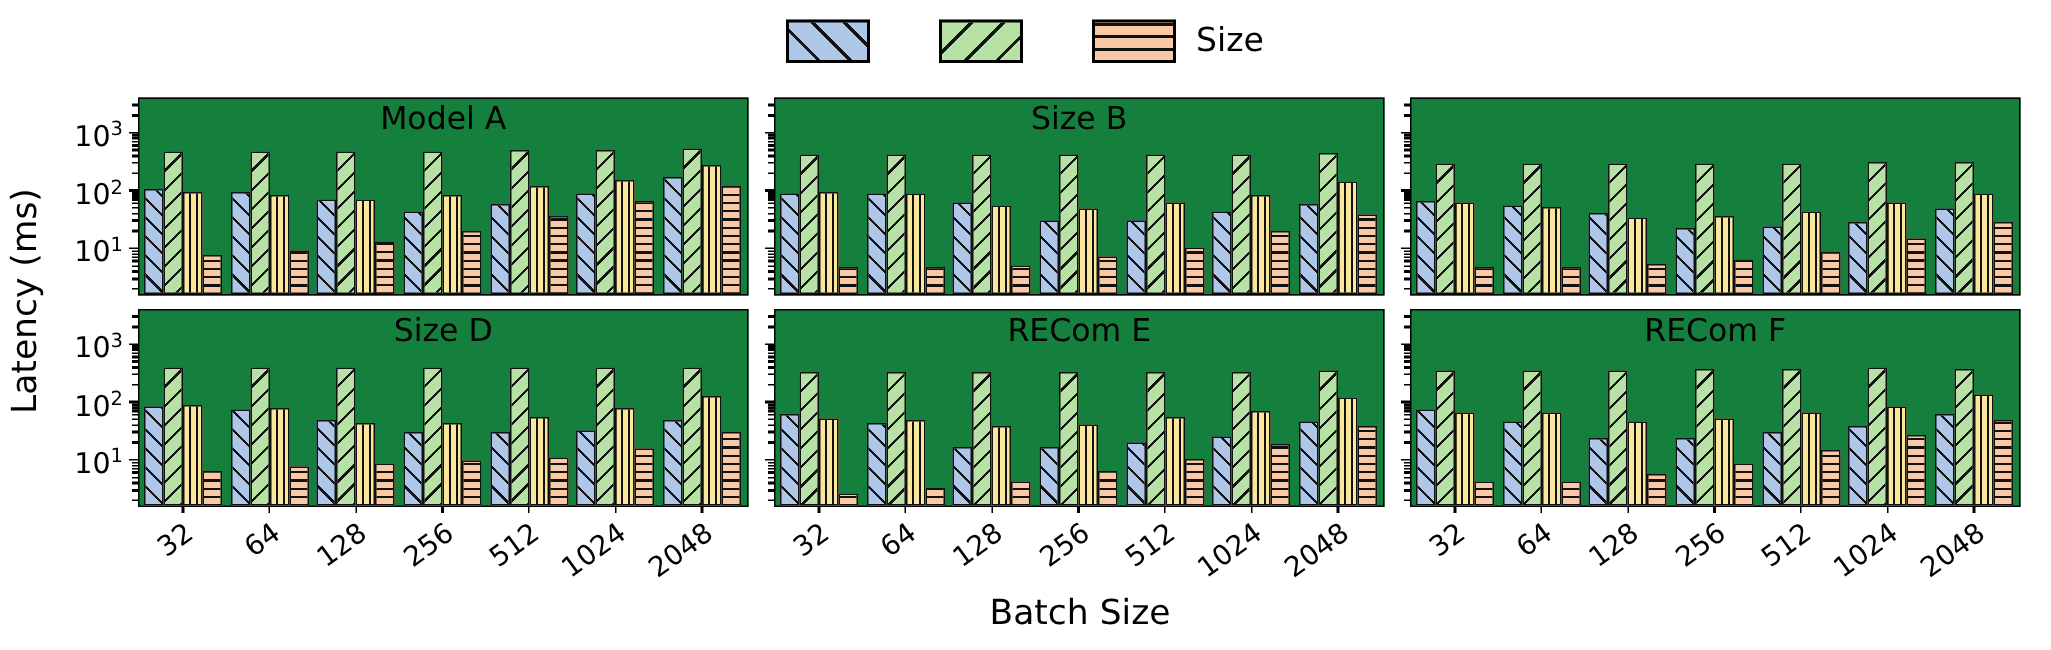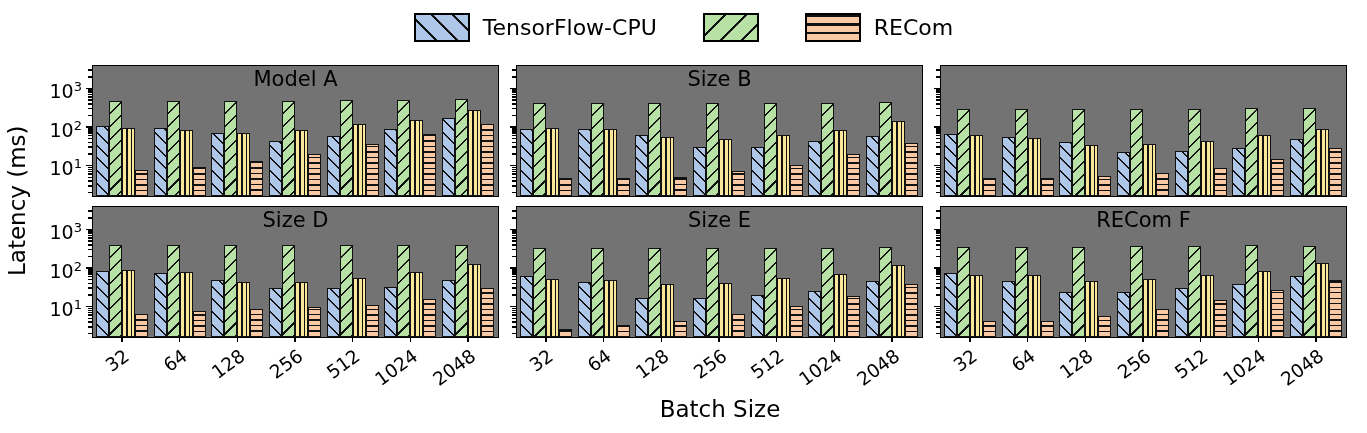--- a/index.html
+++ b/index.html
@@ -6,21 +6,21 @@
   .figure{position:relative;width:1367px;height:433px;background:#ffffff;
           font-family:"DejaVu Sans","Liberation Sans",sans-serif;color:#000;overflow:hidden;}
   .legend{position:absolute;top:13px;left:0;width:100%;display:flex;
           justify-content:center;align-items:center;gap:46px;}
   .legend-item{display:flex;align-items:center;gap:13px;}
   .legend-patch{width:52px;height:25px;border:2.2px solid #000;box-sizing:content-box;}
   .legend-label{font-size:22px;}
   .panels{position:absolute;left:92px;top:65px;display:grid;
           grid-template-columns:repeat(3,407px);grid-template-rows:132px 132px;
           column-gap:17px;row-gap:9px;}
-  .panel{position:relative;border:1.5px solid #000;box-sizing:border-box;background:#737373;}
+  .panel{position:relative;border:1.5px solid #000;box-sizing:border-box;background:#15803d;}
   .panel-title{position:absolute;top:0;left:0;width:100%;text-align:center;
                font-size:21px;line-height:26px;z-index:3;}
   .bar{position:absolute;bottom:0;box-sizing:border-box;border:1.1px solid #111;z-index:1;}
   .tick{position:absolute;background:#000;}
   .ytick-label{position:absolute;font-size:19px;white-space:nowrap;text-align:right;}
   .ytick-label sup{font-size:13px;}
   .xtick-label{position:absolute;font-size:18.5px;white-space:nowrap;
                transform:rotate(-36deg);transform-origin:100% 0;}
   .ylabel{position:absolute;left:2px;top:65px;height:272px;width:30px;display:flex;
           align-items:center;justify-content:center;font-size:23px;
@@ -28,28 +28,27 @@
   .xlabel{position:absolute;left:92px;width:1256px;top:396px;text-align:center;font-size:23px;}
 </style>
 </head>
 <body>
 
 <div class="figure">
 
   <div class="legend">
     <div class="legend-item">
       <span class="legend-patch" style="background-color: rgb(174, 198, 232); background-image: repeating-linear-gradient(45deg, transparent 0px, transparent 12.8px, rgb(17, 17, 17) 12.8px, rgb(17, 17, 17) 15px);"></span>
-      <span class="legend-label">TensorFlow-CPU</span>
     </div>
     <div class="legend-item">
       <span class="legend-patch" style="background-color: rgb(183, 225, 165); background-image: repeating-linear-gradient(135deg, transparent 0px, transparent 12.8px, rgb(17, 17, 17) 12.8px, rgb(17, 17, 17) 15px);"></span>
     </div>
     <div class="legend-item">
       <span class="legend-patch" style="background-color: rgb(248, 201, 164); background-image: repeating-linear-gradient(0deg, transparent 0px, transparent 6.1px, rgb(17, 17, 17) 6.1px, rgb(17, 17, 17) 8.3px);"></span>
-      <span class="legend-label">RECom</span>
+      <span class="legend-label">Size</span>
     </div>
   </div>
 
   <div class="ylabel">Latency (ms)</div>
 
   <div class="panels">
     <div class="panel">
       <div class="panel-title">Model A</div>
     <div class="bar" style="background-color: rgb(174, 198, 232); background-image: repeating-linear-gradient(45deg, transparent 0px, transparent 7.5px, rgb(17, 17, 17) 7.5px, rgb(17, 17, 17) 9px); width: 13px; left: 2.85714px; height: 69.5747px;"></div>
         <div class="bar" style="background-color: rgb(183, 225, 165); background-image: repeating-linear-gradient(135deg, transparent 0px, transparent 7.5px, rgb(17, 17, 17) 7.5px, rgb(17, 17, 17) 9px); width: 13px; left: 15.8571px; height: 94.9722px;"></div>
@@ -302,21 +301,21 @@
         <div class="tick" style="width: 1.5px; height: 5px; left: 201.25px; top: 100%;"></div>
         <span class="xtick-label" style="top: calc(100% + 8px); right: 204px;">256</span>
         <div class="tick" style="width: 1.5px; height: 5px; left: 258.964px; top: 100%;"></div>
         <span class="xtick-label" style="top: calc(100% + 8px); right: 146.286px;">512</span>
         <div class="tick" style="width: 1.5px; height: 5px; left: 316.679px; top: 100%;"></div>
         <span class="xtick-label" style="top: calc(100% + 8px); right: 88.5714px;">1024</span>
         <div class="tick" style="width: 1.5px; height: 5px; left: 374.393px; top: 100%;"></div>
         <span class="xtick-label" style="top: calc(100% + 8px); right: 30.8571px;">2048</span>
       </div>
     <div class="panel">
-      <div class="panel-title">Size E</div>
+      <div class="panel-title">RECom E</div>
     <div class="bar" style="background-color: rgb(174, 198, 232); background-image: repeating-linear-gradient(45deg, transparent 0px, transparent 7.5px, rgb(17, 17, 17) 7.5px, rgb(17, 17, 17) 9px); width: 13px; left: 2.85714px; height: 60.7502px;"></div>
         <div class="bar" style="background-color: rgb(183, 225, 165); background-image: repeating-linear-gradient(135deg, transparent 0px, transparent 7.5px, rgb(17, 17, 17) 7.5px, rgb(17, 17, 17) 9px); width: 13px; left: 15.8571px; height: 88.9895px;"></div>
         <div class="bar" style="background-color: rgb(251, 231, 156); background-image: repeating-linear-gradient(90deg, transparent 0px, transparent 3.1px, rgb(17, 17, 17) 3.1px, rgb(17, 17, 17) 4.6px); width: 13px; left: 28.8571px; height: 57.9481px;"></div>
         <div class="bar" style="background-color: rgb(248, 201, 164); background-image: repeating-linear-gradient(0deg, transparent 0px, transparent 4px, rgb(17, 17, 17) 4px, rgb(17, 17, 17) 5.5px); width: 13px; left: 41.8571px; height: 8.00101px;"></div>
         <div class="bar" style="background-color: rgb(174, 198, 232); background-image: repeating-linear-gradient(45deg, transparent 0px, transparent 7.5px, rgb(17, 17, 17) 7.5px, rgb(17, 17, 17) 9px); width: 13px; left: 60.5714px; height: 54.5822px;"></div>
         <div class="bar" style="background-color: rgb(183, 225, 165); background-image: repeating-linear-gradient(135deg, transparent 0px, transparent 7.5px, rgb(17, 17, 17) 7.5px, rgb(17, 17, 17) 9px); width: 13px; left: 73.5714px; height: 88.7481px;"></div>
         <div class="bar" style="background-color: rgb(251, 231, 156); background-image: repeating-linear-gradient(90deg, transparent 0px, transparent 3.1px, rgb(17, 17, 17) 3.1px, rgb(17, 17, 17) 4.6px); width: 13px; left: 86.5714px; height: 57.3268px;"></div>
         <div class="bar" style="background-color: rgb(248, 201, 164); background-image: repeating-linear-gradient(0deg, transparent 0px, transparent 4px, rgb(17, 17, 17) 4px, rgb(17, 17, 17) 5.5px); width: 13px; left: 99.5714px; height: 11.7439px;"></div>
         <div class="bar" style="background-color: rgb(174, 198, 232); background-image: repeating-linear-gradient(45deg, transparent 0px, transparent 7.5px, rgb(17, 17, 17) 7.5px, rgb(17, 17, 17) 9px); width: 13px; left: 118.286px; height: 39.2126px;"></div>
         <div class="bar" style="background-color: rgb(183, 225, 165); background-image: repeating-linear-gradient(135deg, transparent 0px, transparent 7.5px, rgb(17, 17, 17) 7.5px, rgb(17, 17, 17) 9px); width: 13px; left: 131.286px; height: 88.9895px;"></div>

